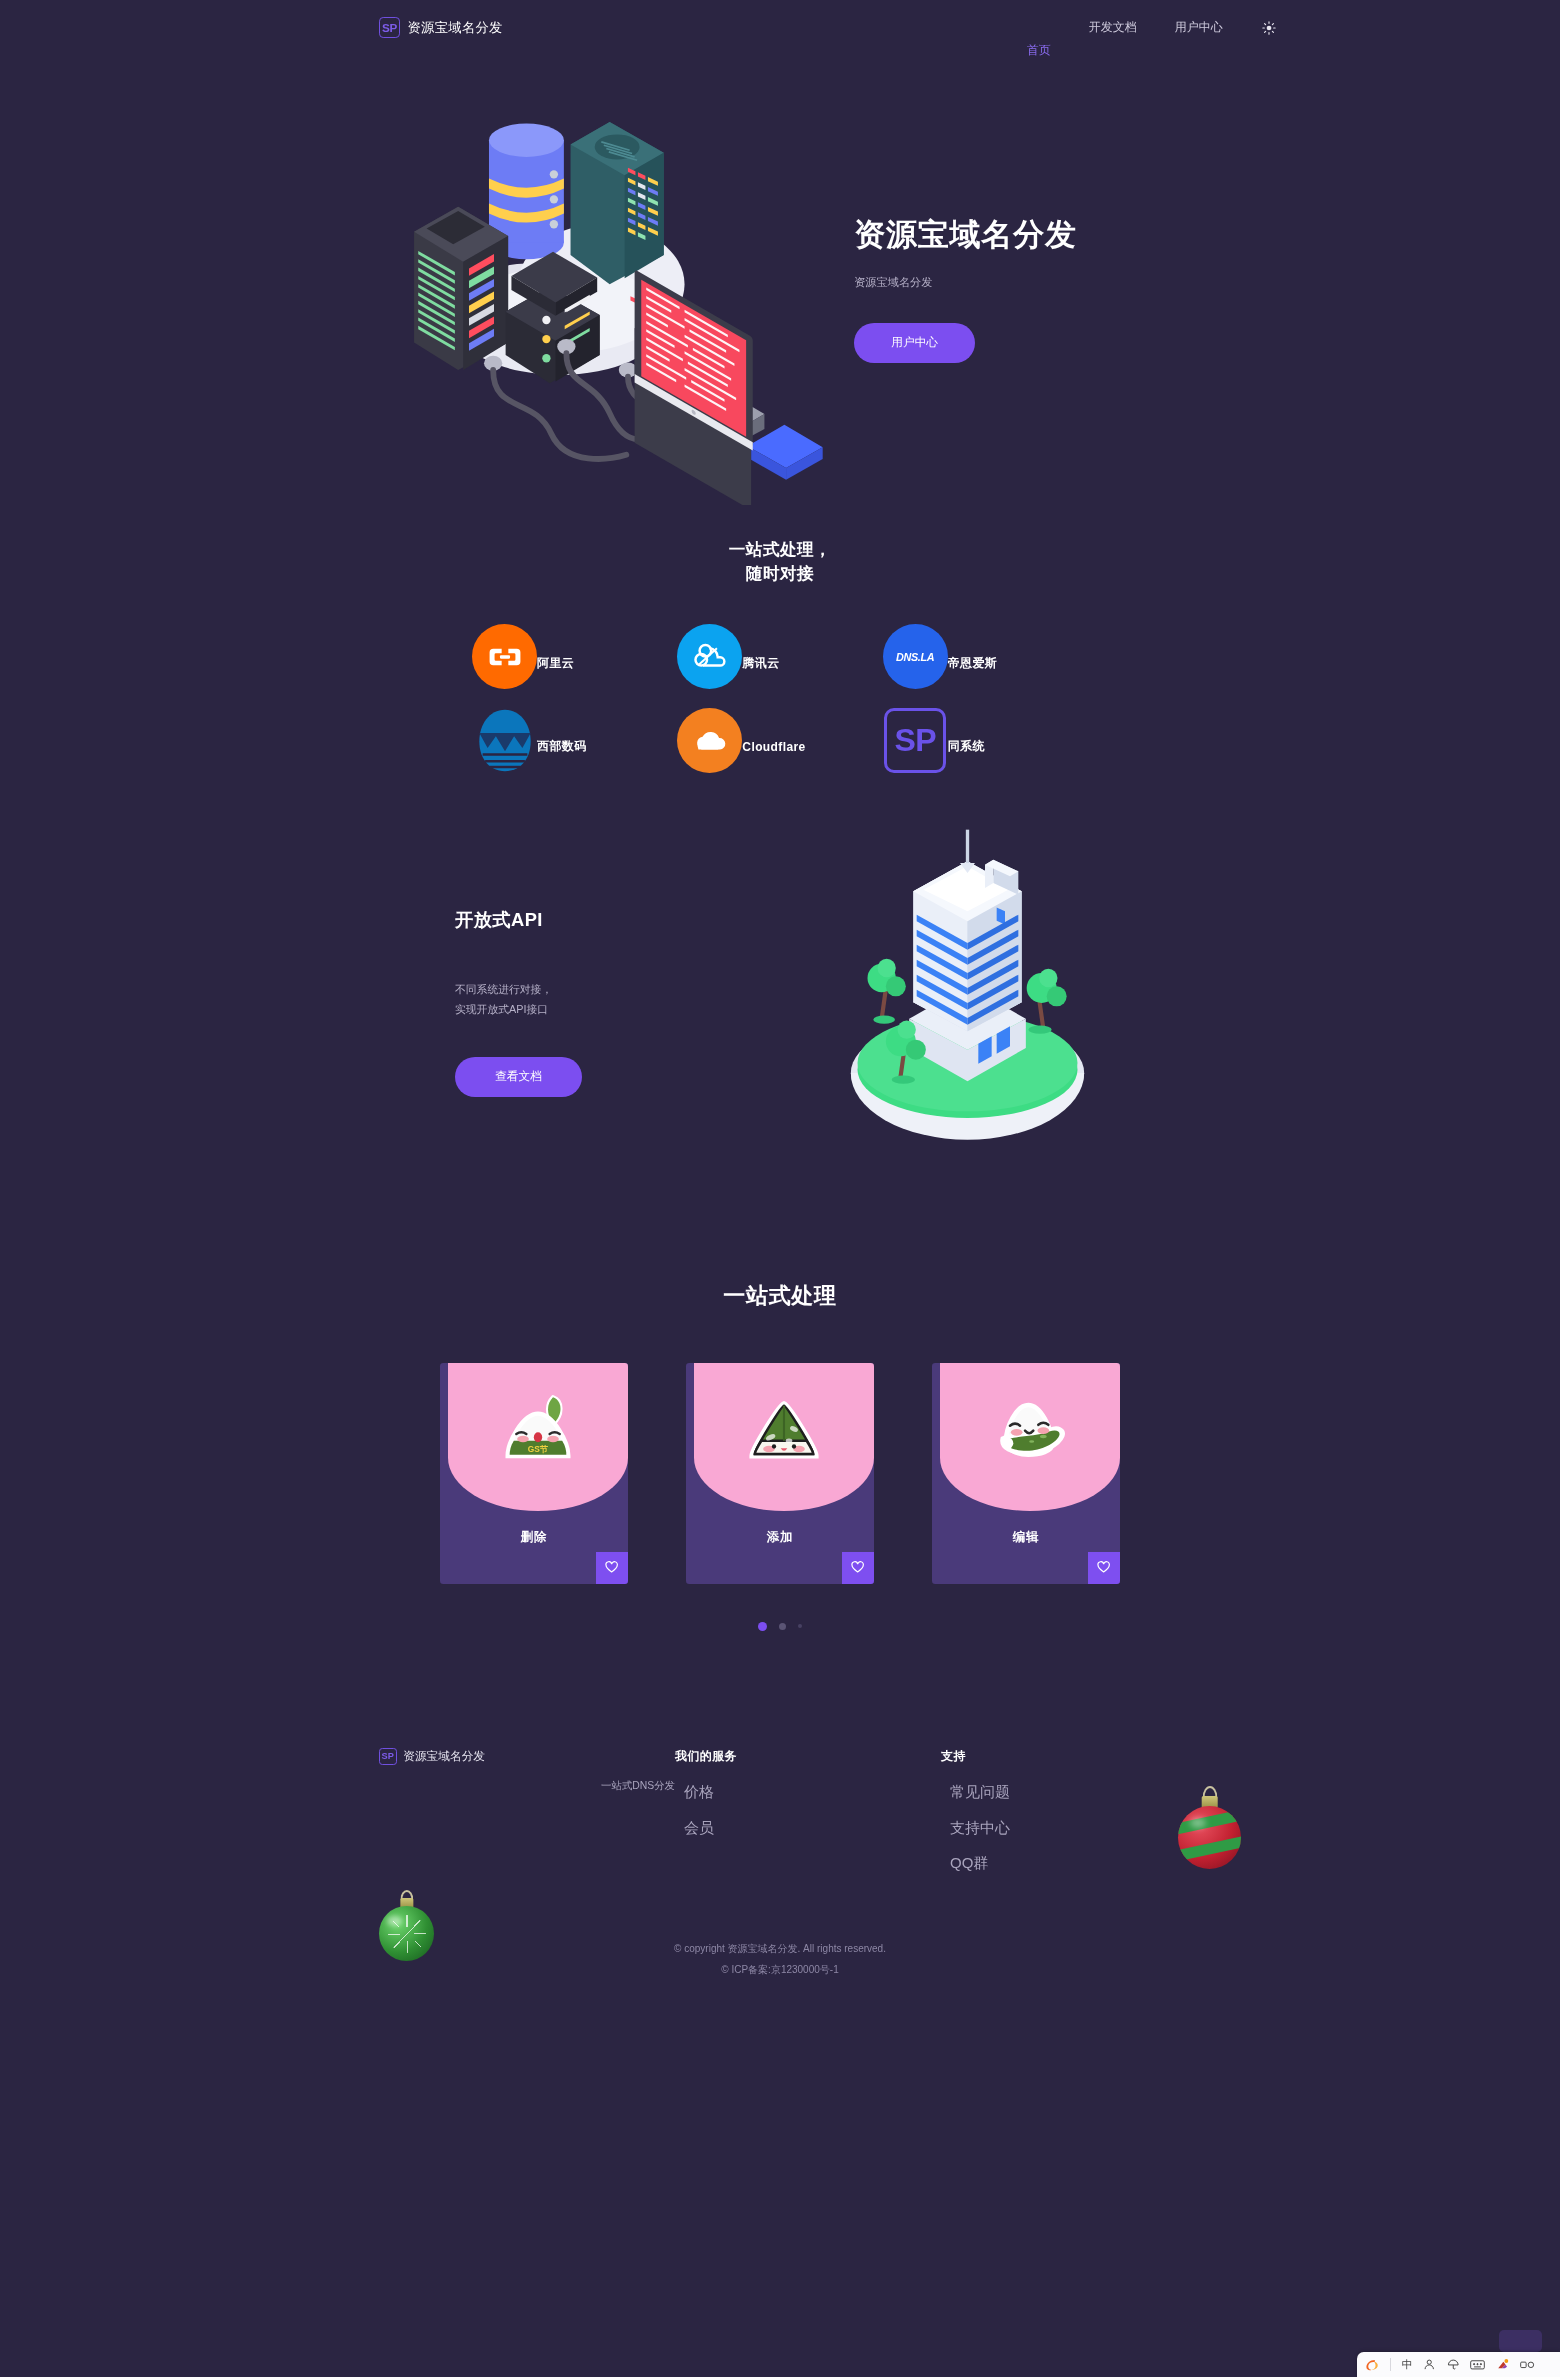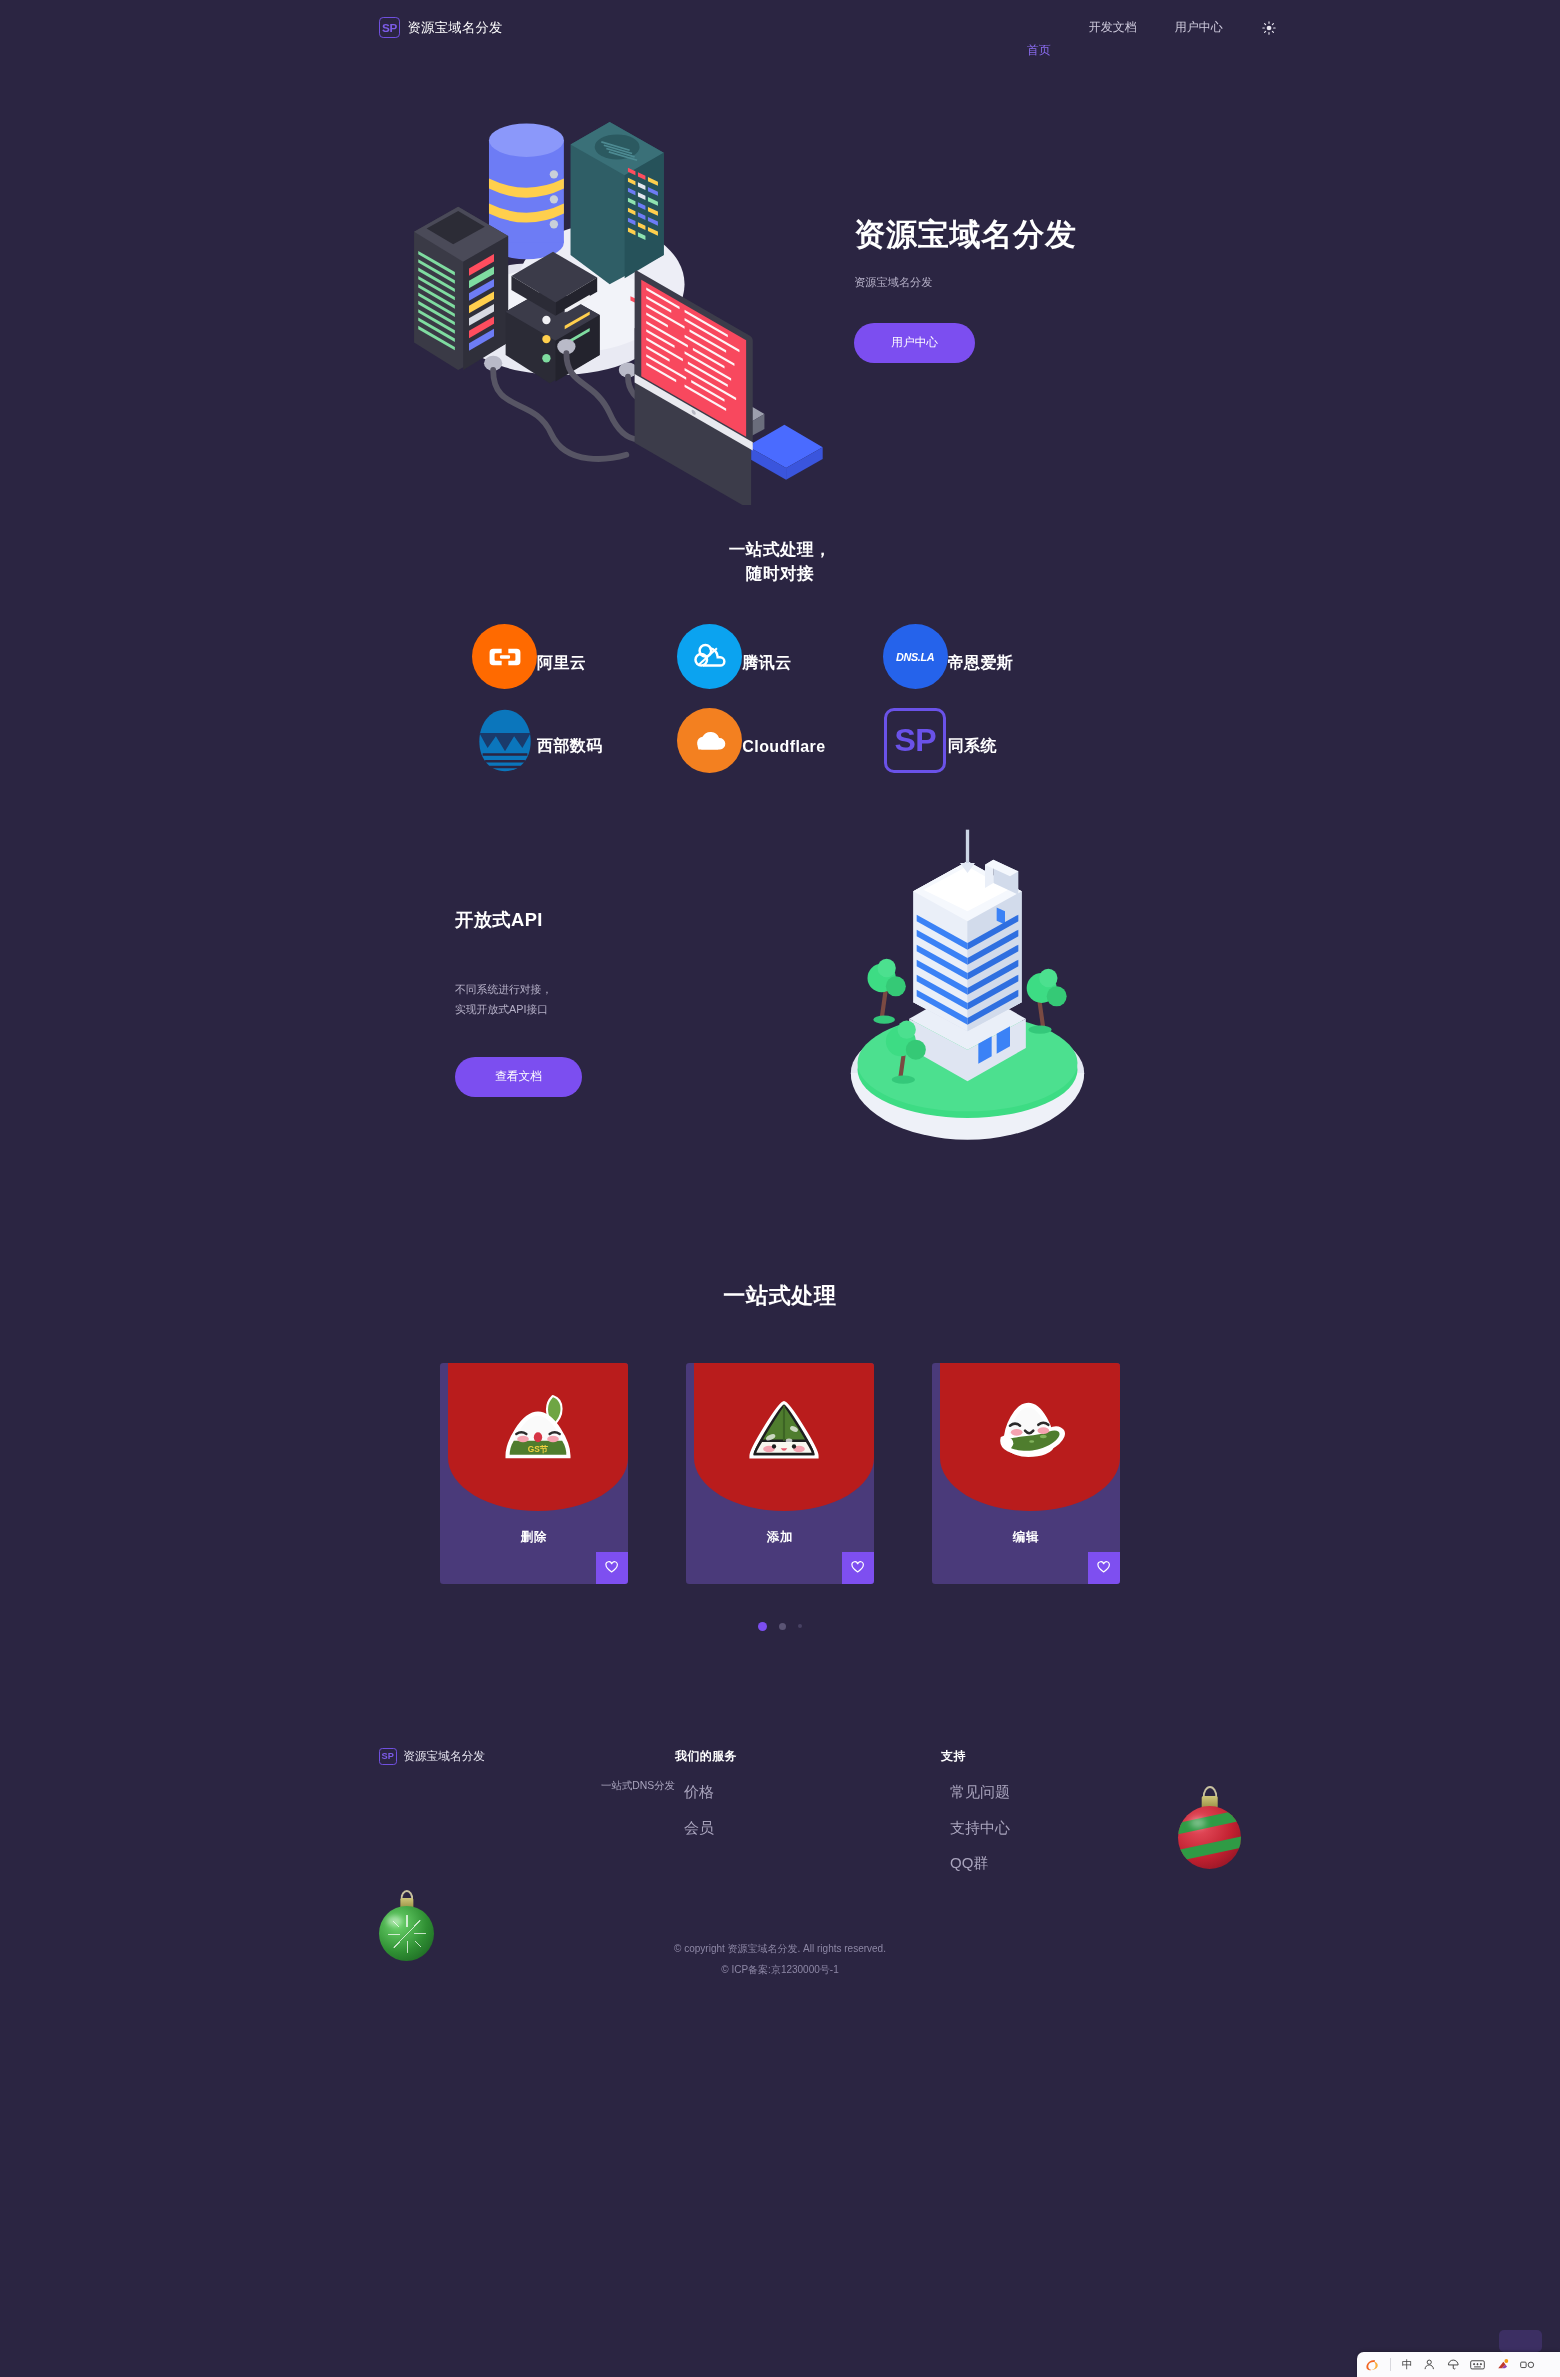--- a/index.html
+++ b/index.html
@@ -103,21 +103,21 @@
     row-gap: 18.3px;
   }
   .plug-item { display: flex; flex-direction: row; align-items: center; }
   .plug-circle {
     width: 65px; height: 65px;
     border-radius: 50%;
     display: flex; align-items: center; justify-content: center;
     position: relative;
     overflow: hidden;
   }
-  .plug-label { color: #fff; font-size: 16px; font-weight: 700; margin-top: 13.3px; letter-spacing: 0.4px; }
+  .plug-label { color: #fff; font-size: 12px; font-weight: 700; margin-top: 13.3px; letter-spacing: 0.4px; }
   .plug-circle.nofill { background: transparent; overflow: visible; }
 
   
   .section-api {
     display: flex;
     align-items: center;
     justify-content: center;
     height: 450px;
     gap: 100px;
   }
@@ -141,21 +141,21 @@
     background: #4a3a7a;
     border-radius: 3.3px;
     position: relative;
     overflow: hidden;
     cursor: pointer;
   }
   .card-top {
     position: absolute;
     top: 0; left: 8px; right: 0;
     height: 148px;
-    background: #b91c1c;
+    background: #f9a8d4;
     border-bottom-left-radius: 50% 36%;
     border-bottom-right-radius: 50% 36%;
     display: flex; align-items: center; justify-content: center;
   }
   .card-emoji { width: 90px; height: 90px; position: relative; margin-top: -5px; }
   .card-label {
     position: absolute;
     left: 0; right: 0; bottom: 38px;
     text-align: center;
     color: #fff;

